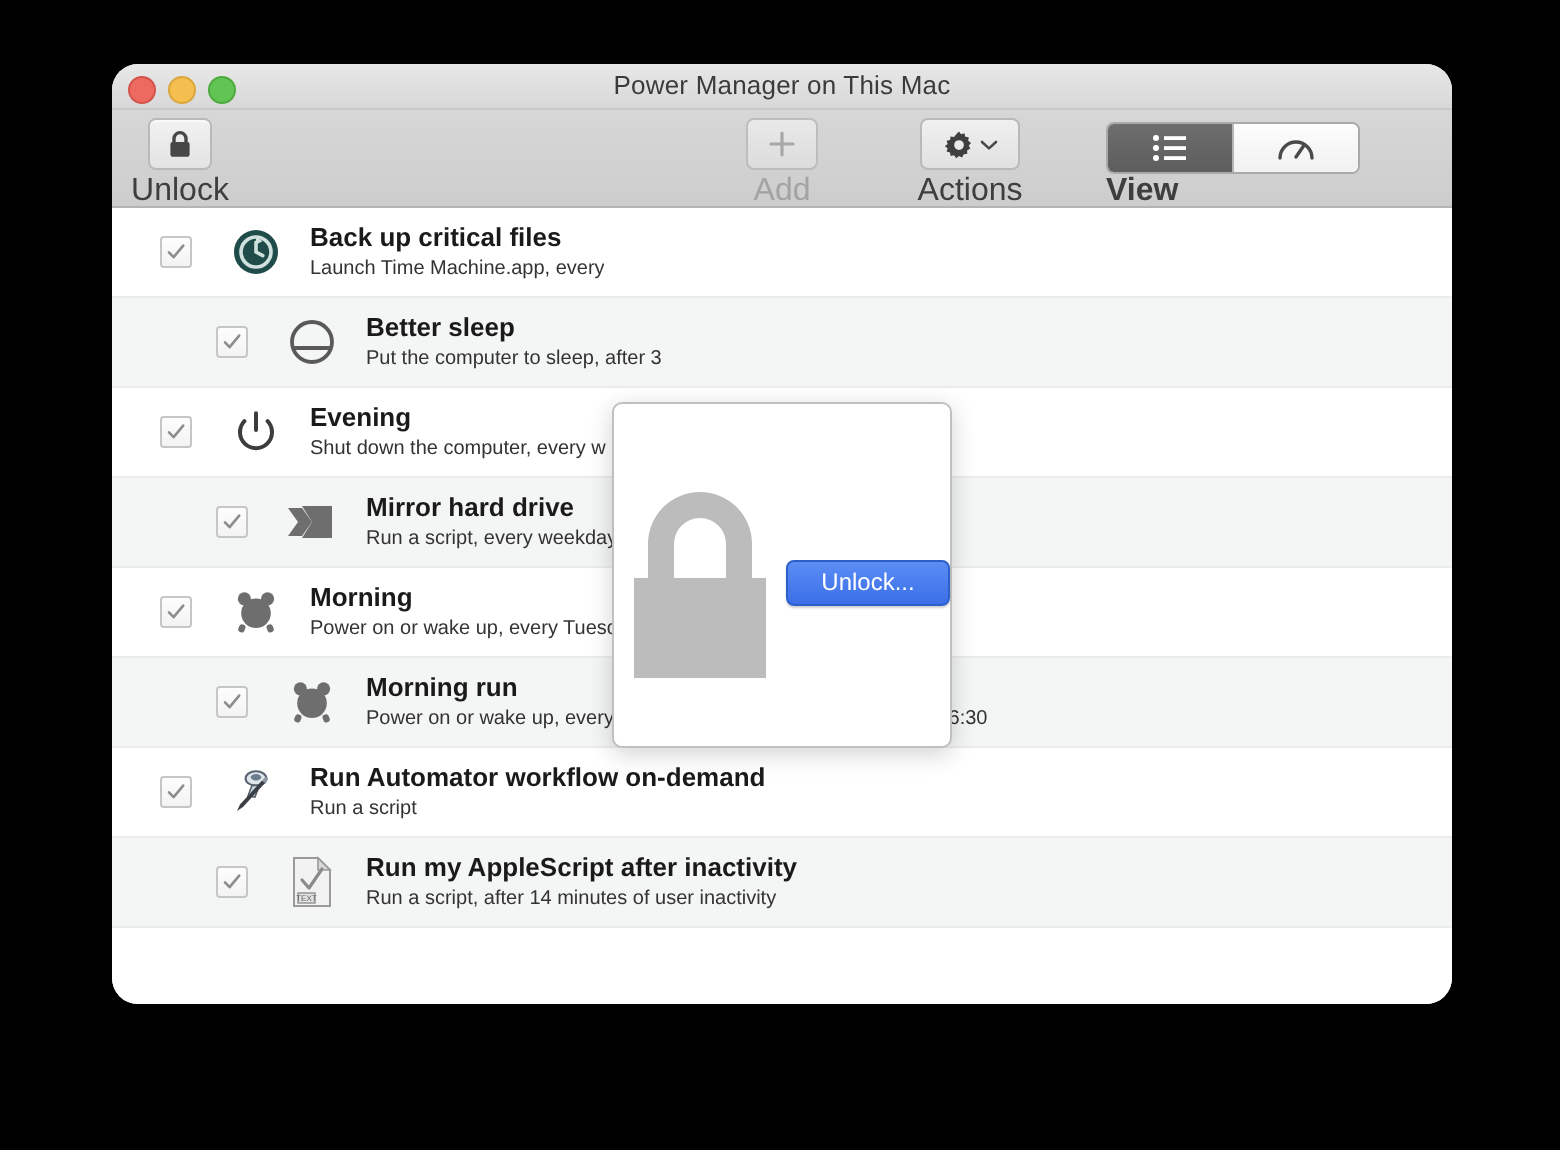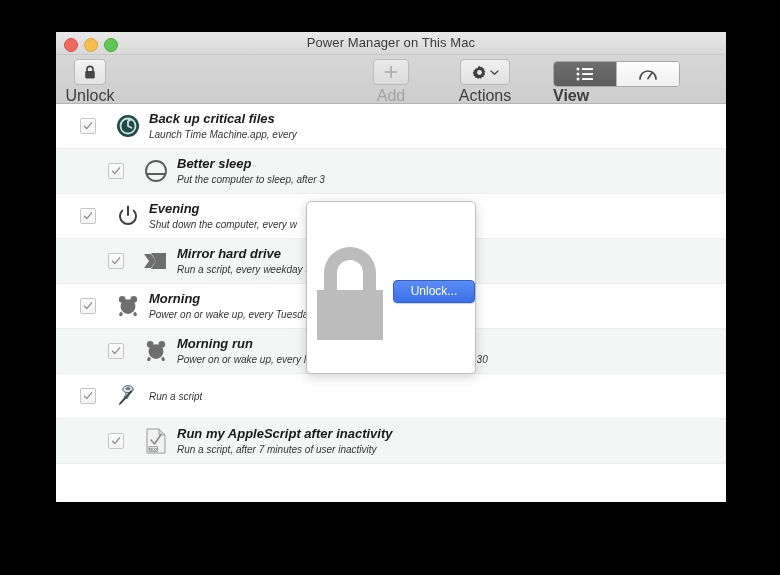--- a/index.html
+++ b/index.html
@@ -18,21 +18,21 @@
     height: 575px;
     background: #000000;
   }
   
   #window {
     position: absolute;
     left: 56px;
     top: 32px;
     width: 670px;
     height: 470px;
-    border-radius: 1px;
+    border-radius: 13px;
     background: #ffffff;
     box-shadow: 0 6px 26px rgba(0,0,0,0.55);
     overflow: hidden;
   }
   
   #titlebar {
     position: relative;
     height: 22px;
     background: linear-gradient(to bottom, #e8e8e8 0%, #d8d8d8 100%);
     border-bottom: 1px solid #c9c9c9;
@@ -174,23 +174,22 @@
   .row-icon {
     width: 26px;
     height: 26px;
     margin-left: 19px;
     flex: none;
     display: flex;
     align-items: center;
     justify-content: center;
   }
   .row-text {
-    margin-left: 8px;
+    margin-left: 14px;
     overflow: hidden;
-    font-style: italic;
   }
   .row-title {
     font-size: 13px;
     font-weight: bold;
     color: #1a1a1a;
     line-height: 16px;
   }
   .row-sub {
     font-size: 10px;
     color: #333333;
@@ -434,20 +433,21 @@
         <div class="row-icon">
           <svg width="26" height="24" viewBox="0 0 26 24">
             <ellipse cx="13" cy="5.2" rx="5.2" ry="3.6" fill="#dfe6ec" stroke="#55616c" stroke-width="1"></ellipse>
             <ellipse cx="13" cy="4.6" rx="2.6" ry="1.6" fill="#6d7d8c"></ellipse>
             <path d="M11 8.6 L9 14 L12.5 14.6 L14.6 8.8 Z" fill="#c9d2da" stroke="#55616c" stroke-width="0.8"></path>
             <path d="M17.5 7.5 L6.5 19.5 L3.5 21.5 L5 18.2 L16 6.2 Z" fill="#3a3f45"></path>
             <path d="M16 6.2 L17.5 7.5 L19.2 5.6 L17.8 4.4 Z" fill="#8e99a3"></path>
           </svg>
         </div>
         <div class="row-text">
+          <div class="row-title">Run Automator workflow on-demand</div>
           <div class="row-sub">Run a script</div>
         </div>
       </div>
 
       <div class="row even">
         <div class="checkbox">
           <svg width="10" height="10" viewBox="0 0 10 10">
             <path d="M1.5 5.2 L3.8 7.6 L8.6 1.8" fill="none" stroke="#8d8d8d" stroke-width="1.3" stroke-linecap="round" stroke-linejoin="round"></path>
           </svg>
         </div>
@@ -455,21 +455,21 @@
           <svg width="22" height="26" viewBox="0 0 22 26">
             <path d="M2 1 H14 L20 7 V25 H2 Z" fill="#f2f2f2" stroke="#9a9a9a" stroke-width="1"></path>
             <path d="M14 1 L20 7 H14 Z" fill="#d8d8d8" stroke="#9a9a9a" stroke-width="0.8"></path>
             <path d="M6 12 L9.5 16 L16 6.5" fill="none" stroke="#8a8a8a" stroke-width="1.6" stroke-linecap="round" stroke-linejoin="round"></path>
             <rect x="4" y="18.5" width="8.5" height="5" fill="#e2e2e2" stroke="#9a9a9a" stroke-width="0.8"></rect>
             <text x="8.2" y="22.6" font-size="4" fill="#5e5e5e" text-anchor="middle" font-family="Liberation Sans, sans-serif">TEXT</text>
           </svg>
         </div>
         <div class="row-text">
           <div class="row-title">Run my AppleScript after inactivity</div>
-          <div class="row-sub">Run a script, after 7 minutes of user inactivity</div>
+          <div class="row-sub">Run a script, after 14 minutes of user inactivity</div>
         </div>
       </div>
 
       <div id="unlock-dialog">
         <div id="dialog-lock">
           <svg width="86" height="104" viewBox="0 0 86 104">
             <path d="M17 48 V30 A26 26 0 0 1 69 30 V48 H56 V30 A13 13 0 0 0 30 30 V48 Z" fill="#bcbcbc"></path>
             <rect x="10" y="47" width="66" height="50" fill="#bcbcbc"></rect>
           </svg>
         </div>

